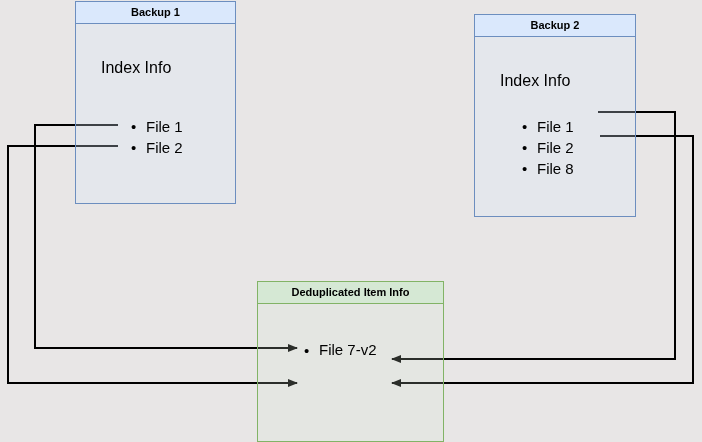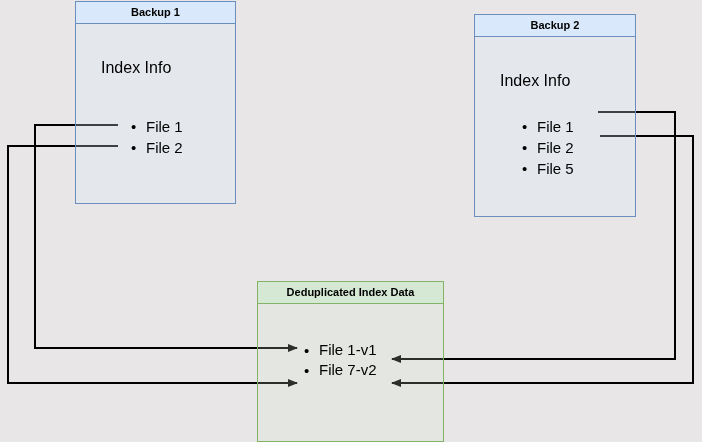--- a/index.html
+++ b/index.html
@@ -114,25 +114,24 @@
       <li>File 2</li>
     </ul>
   </div>
 
   <div class="node node-blue" style="left:474px; top:14px; width:162px; height:203px;">
     <div class="node-header header-blue">Backup 2</div>
     <div class="body-label" style="left:25px; top:57px;">Index Info</div>
     <ul class="bullet-list" style="left:47px; top:101px;">
       <li>File 1</li>
       <li>File 2</li>
-      <li>File 5</li>
+      <li>File 8</li>
     </ul>
   </div>
 
   <div class="node node-green" style="left:257px; top:281px; width:187px; height:161px;">
-    <div class="node-header header-green">Deduplicated Index Data</div>
+    <div class="node-header header-green">Deduplicated Item Info</div>
     <ul class="bullet-list dedup-list" style="left:46px; top:58px;">
-      <li>File 1-v1</li>
       <li>File 7-v2</li>
     </ul>
   </div>
 
 </div>
 
 </body></html>

